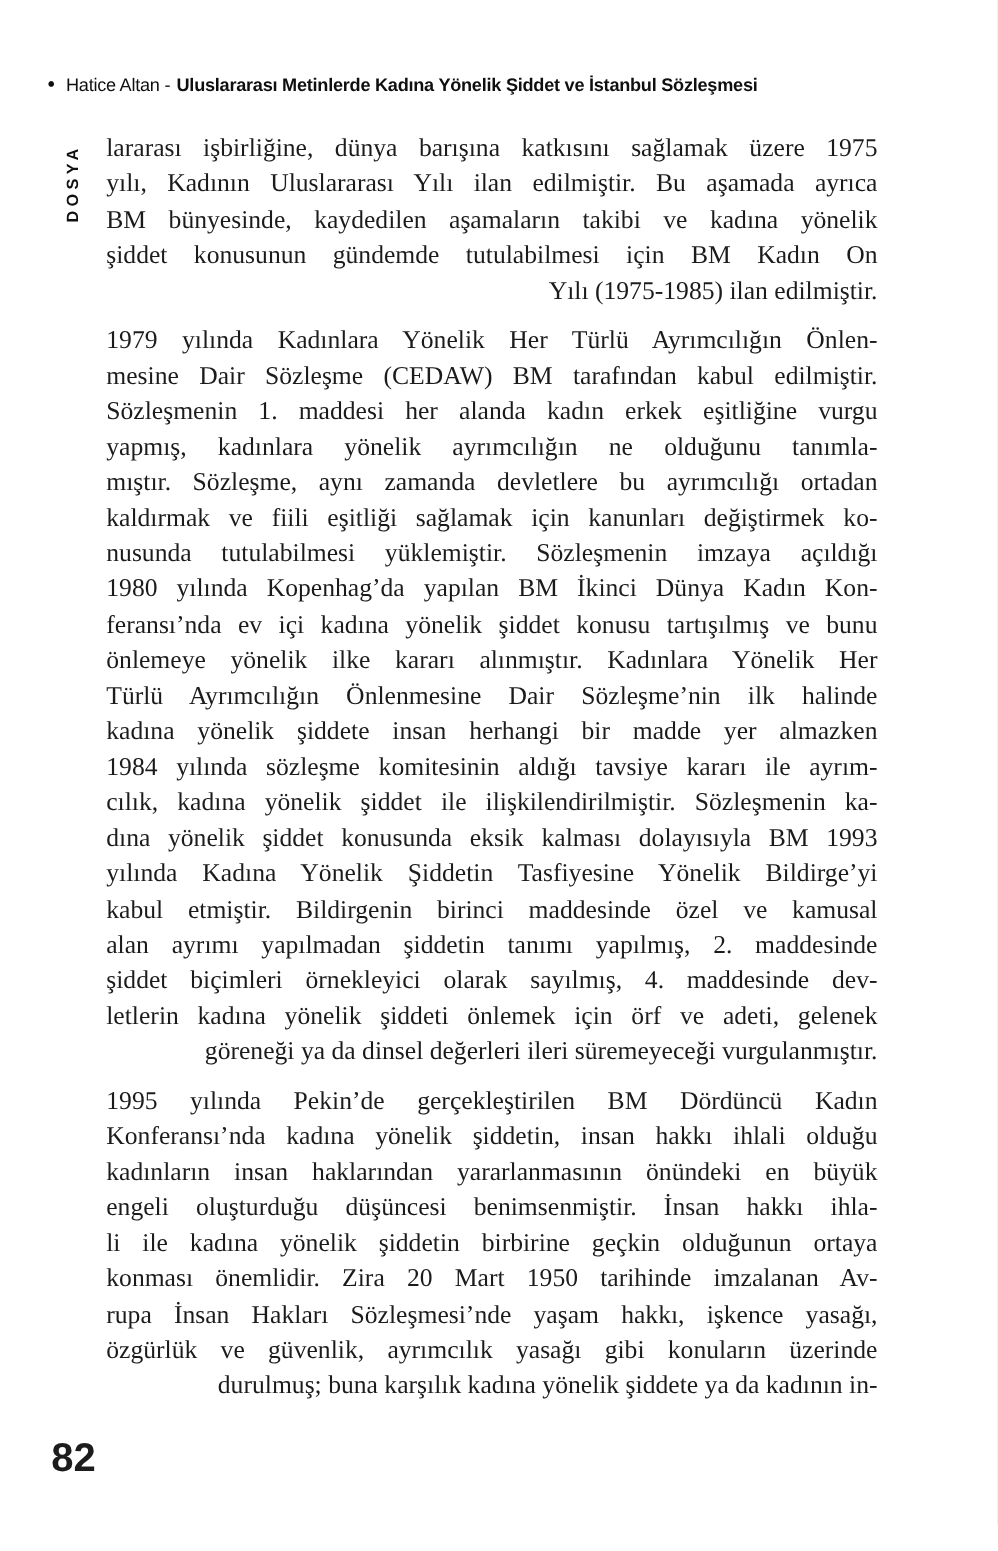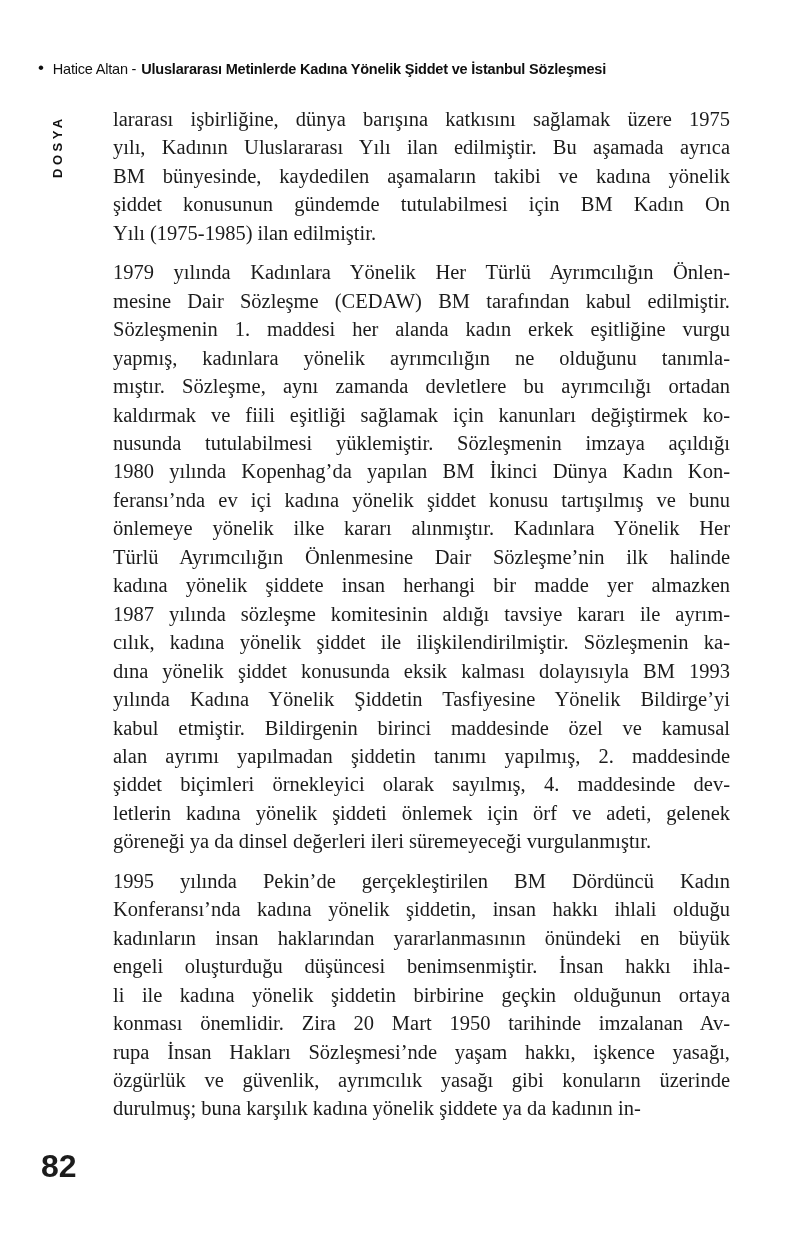--- a/index.html
+++ b/index.html
@@ -28,31 +28,31 @@
     writing-mode:vertical-rl;
     transform:rotate(180deg);
     font-family:"Liberation Sans", sans-serif;
     font-weight:800;
     font-size:13px;
     letter-spacing:3.5px;
     color:#101010;
   }
   
   .body{
-    position:absolute;left:113px;top:105px;width:617px;
+    position:absolute;left:85px;top:105px;width:617px;
     color:#1b1b1b;
   }
   .para{margin:0 0 11px 0;}
   .line{
     font-size:20.5px;
     line-height:28.45px;
     font-family:"Liberation Serif", serif;
   }
   .jl{text-align:justify;text-align-last:justify;}
-  .last{text-align:left;}
+  .last{text-align:right;}
   
   .pagenum{
     position:absolute;left:41px;top:1148px;
     font-family:"Liberation Sans", sans-serif;
     font-weight:700;
     font-size:32px;
     color:#1c1c1c;
   }
 </style>
 </head>
@@ -82,21 +82,21 @@
         <div class="line jl">Sözleşmenin 1. maddesi her alanda kadın erkek eşitliğine vurgu</div>
         <div class="line jl">yapmış, kadınlara yönelik ayrımcılığın ne olduğunu tanımla-</div>
         <div class="line jl">mıştır. Sözleşme, aynı zamanda devletlere bu ayrımcılığı ortadan</div>
         <div class="line jl">kaldırmak ve fiili eşitliği sağlamak için kanunları değiştirmek ko-</div>
         <div class="line jl">nusunda tutulabilmesi yüklemiştir. Sözleşmenin imzaya açıldığı</div>
         <div class="line jl">1980 yılında Kopenhag’da yapılan BM İkinci Dünya Kadın Kon-</div>
         <div class="line jl">feransı’nda ev içi kadına yönelik şiddet konusu tartışılmış ve bunu</div>
         <div class="line jl">önlemeye yönelik ilke kararı alınmıştır. Kadınlara Yönelik Her</div>
         <div class="line jl">Türlü Ayrımcılığın Önlenmesine Dair Sözleşme’nin ilk halinde</div>
         <div class="line jl">kadına yönelik şiddete insan herhangi bir madde yer almazken</div>
-        <div class="line jl">1987 yılında sözleşme komitesinin aldığı tavsiye kararı ile ayrım-</div>
+        <div class="line jl">1984 yılında sözleşme komitesinin aldığı tavsiye kararı ile ayrım-</div>
         <div class="line jl">cılık, kadına yönelik şiddet ile ilişkilendirilmiştir. Sözleşmenin ka-</div>
         <div class="line jl">dına yönelik şiddet konusunda eksik kalması dolayısıyla BM 1993</div>
         <div class="line jl">yılında Kadına Yönelik Şiddetin Tasfiyesine Yönelik Bildirge’yi</div>
         <div class="line jl">kabul etmiştir. Bildirgenin birinci maddesinde özel ve kamusal</div>
         <div class="line jl">alan ayrımı yapılmadan şiddetin tanımı yapılmış, 2. maddesinde</div>
         <div class="line jl">şiddet biçimleri örnekleyici olarak sayılmış, 4. maddesinde dev-</div>
         <div class="line jl">letlerin kadına yönelik şiddeti önlemek için örf ve adeti, gelenek</div>
         <div class="line last">göreneği ya da dinsel değerleri ileri süremeyeceği vurgulanmıştır.</div>
       </div>
       <div class="para">

